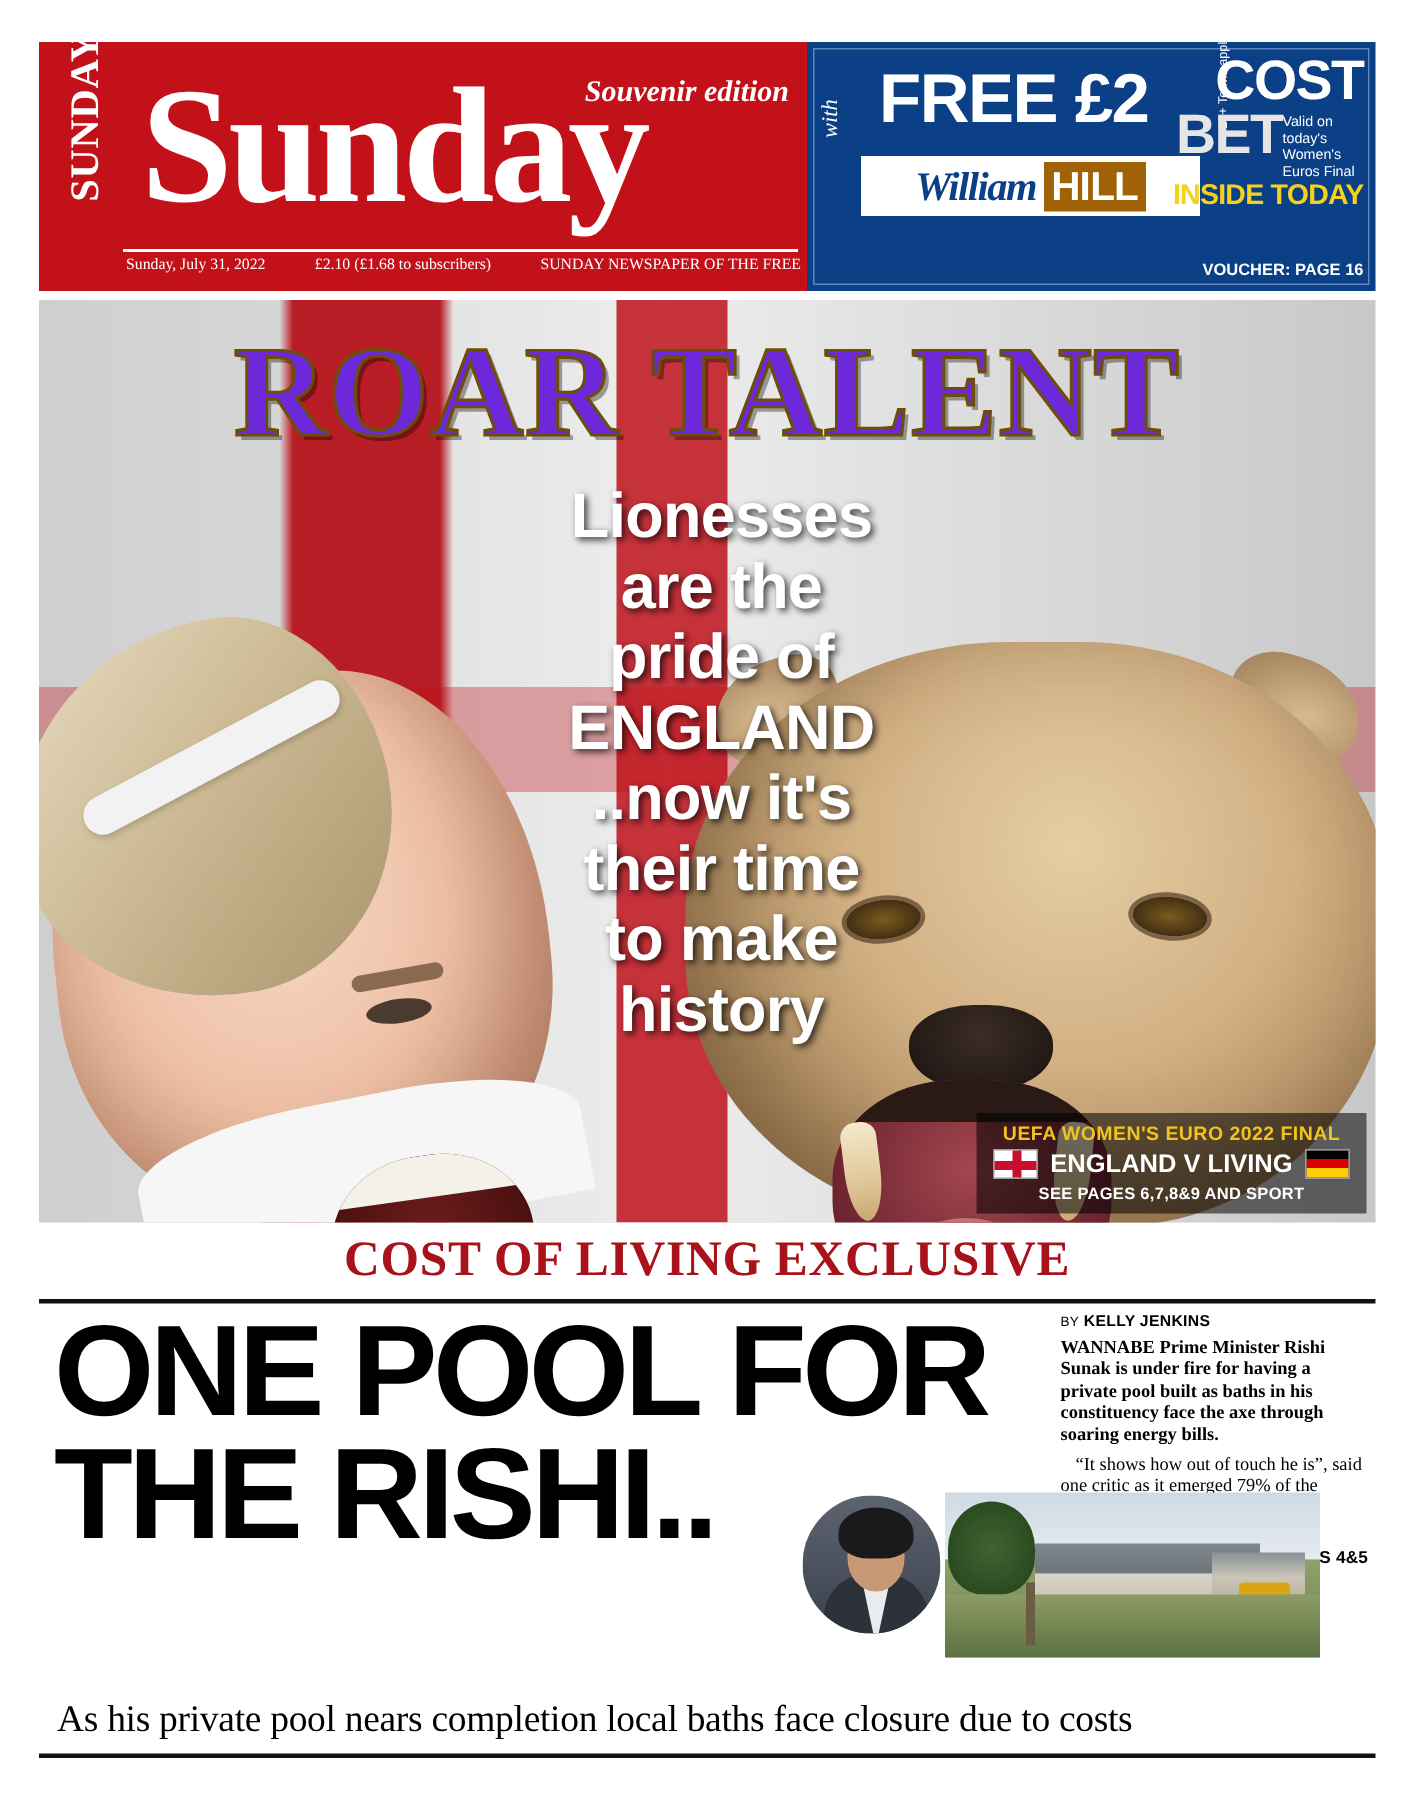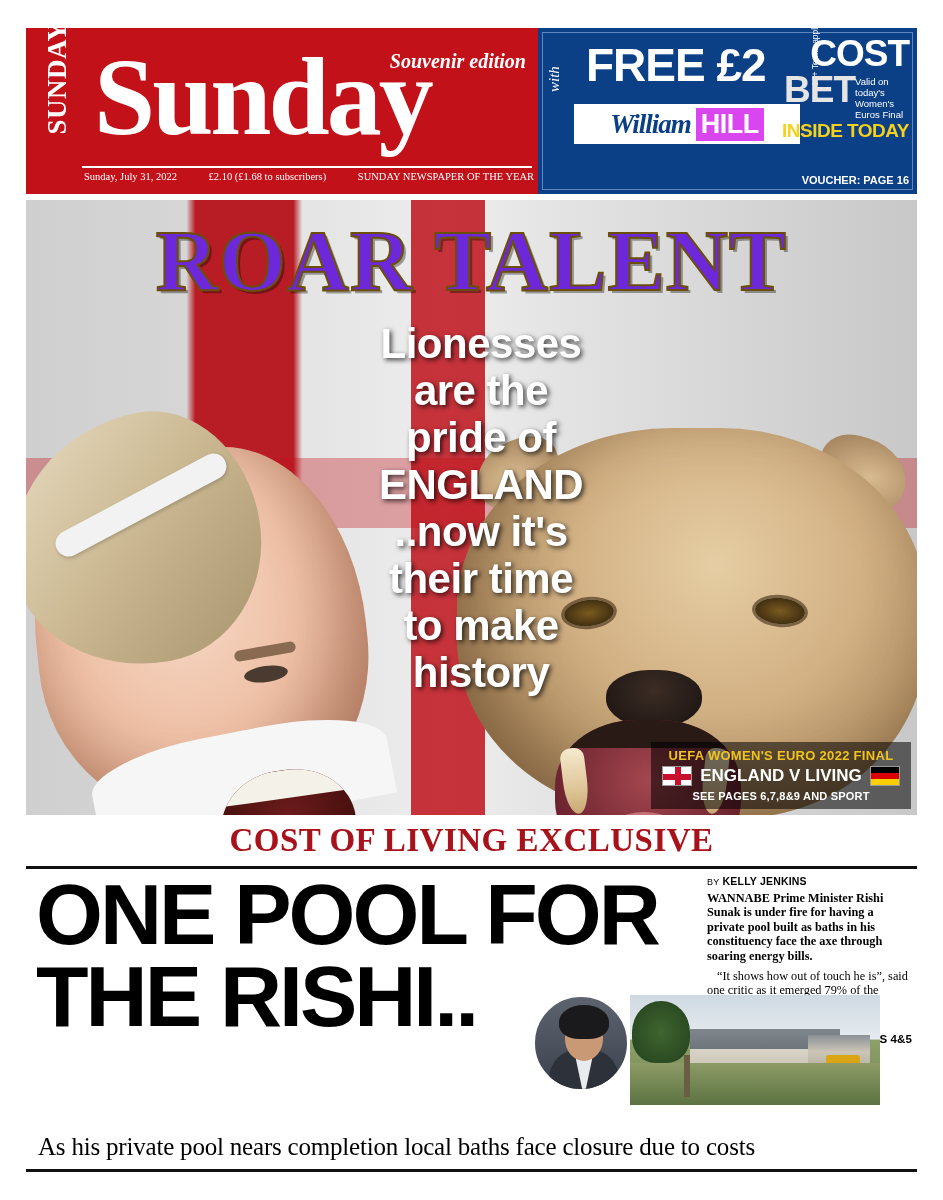--- a/index.html
+++ b/index.html
@@ -126,21 +126,21 @@
   .wh-william {
     color: #0b3f86;
     font-family: "Liberation Serif", serif;
     font-style: italic;
     font-weight: bold;
     font-size: 27px;
     letter-spacing: -1px;
   }
   .wh-hill {
     margin-left: 5px;
-    background: #d946ef;
+    background: #a16207;
     color: #ffffff;
     font-family: "Liberation Sans", sans-serif;
     font-weight: bold;
     font-size: 27px;
     padding: 1px 5px;
     letter-spacing: -0.5px;
   }
   .ad-terms {
     position: absolute;
     left: 272px; top: 58px;
@@ -607,21 +607,21 @@
 
   <div class="masthead">
     <div class="masthead-left">
       <div class="sunday-vert">SUNDAY</div>
       <div class="mirror-word">Sunday</div>
       <div class="souvenir">Souvenir edition</div>
       <div class="masthead-rule"></div>
       <div class="masthead-footer">
         <span>Sunday, July 31, 2022</span>
         <span>£2.10 (£1.68 to subscribers)</span>
-        <span>SUNDAY NEWSPAPER OF THE YEAR</span>
+        <span>SUNDAY NEWSPAPER OF THE FREE</span>
       </div>
     </div>
 
     <div class="ad">
       <div class="ad-inner"></div>
       <div class="ad-free">FREE £2</div>
       <div class="ad-with">with</div>
       <div class="wh-box">
         <span class="wh-william">William</span>
         <span class="wh-hill">HILL</span>

